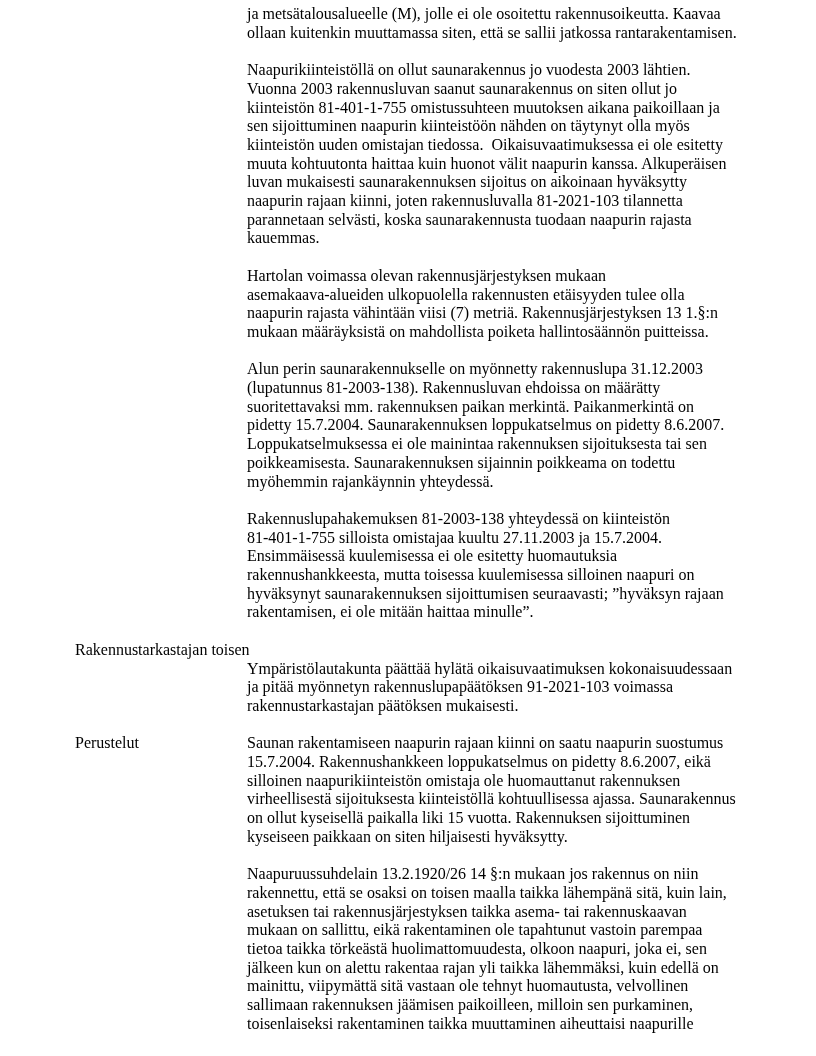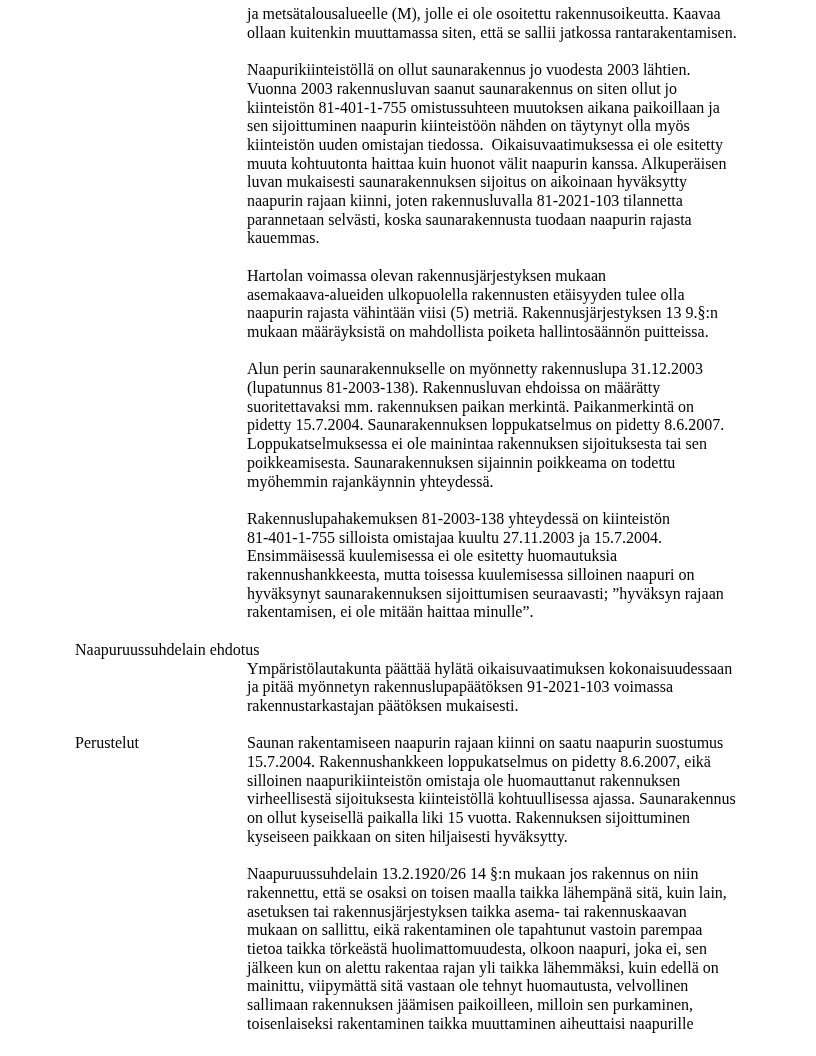--- a/index.html
+++ b/index.html
@@ -55,40 +55,40 @@
 kiinteistön 81-401-1-755 omistussuhteen muutoksen aikana paikoillaan ja
 sen sijoittuminen naapurin kiinteistöön nähden on täytynyt olla myös
 kiinteistön uuden omistajan tiedossa.  Oikaisuvaatimuksessa ei ole esitetty
 muuta kohtuutonta haittaa kuin huonot välit naapurin kanssa. Alkuperäisen
 luvan mukaisesti saunarakennuksen sijoitus on aikoinaan hyväksytty
 naapurin rajaan kiinni, joten rakennusluvalla 81-2021-103 tilannetta
 parannetaan selvästi, koska saunarakennusta tuodaan naapurin rajasta
 kauemmas.</p>
       <p class="para">Hartolan voimassa olevan rakennusjärjestyksen mukaan
 asemakaava-alueiden ulkopuolella rakennusten etäisyyden tulee olla
-naapurin rajasta vähintään viisi (5) metriä. Rakennusjärjestyksen 13 9.§:n
+naapurin rajasta vähintään viisi (7) metriä. Rakennusjärjestyksen 13 1.§:n
 mukaan määräyksistä on mahdollista poiketa hallintosäännön puitteissa.</p>
       <p class="para">Alun perin saunarakennukselle on myönnetty rakennuslupa 31.12.2003
 (lupatunnus 81-2003-138). Rakennusluvan ehdoissa on määrätty
 suoritettavaksi mm. rakennuksen paikan merkintä. Paikanmerkintä on
 pidetty 15.7.2004. Saunarakennuksen loppukatselmus on pidetty 8.6.2007.
 Loppukatselmuksessa ei ole mainintaa rakennuksen sijoituksesta tai sen
 poikkeamisesta. Saunarakennuksen sijainnin poikkeama on todettu
 myöhemmin rajankäynnin yhteydessä.</p>
       <p class="para">Rakennuslupahakemuksen 81-2003-138 yhteydessä on kiinteistön
 81-401-1-755 silloista omistajaa kuultu 27.11.2003 ja 15.7.2004.
 Ensimmäisessä kuulemisessa ei ole esitetty huomautuksia
 rakennushankkeesta, mutta toisessa kuulemisessa silloinen naapuri on
 hyväksynyt saunarakennuksen sijoittumisen seuraavasti; ”hyväksyn rajaan
 rakentamisen, ei ole mitään haittaa minulle”.</p>
     </div>
   </section>
 
   <section class="doc-section own-line">
-    <div class="sec-label">Naapuruussuhdelain ehdotus</div>
+    <div class="sec-label">Rakennustarkastajan toisen</div>
     <div class="sec-body">
       <p class="para">Ympäristölautakunta päättää hylätä oikaisuvaatimuksen kokonaisuudessaan
 ja pitää myönnetyn rakennuslupapäätöksen 91-2021-103 voimassa
 rakennustarkastajan päätöksen mukaisesti.</p>
     </div>
   </section>
 
   <section class="doc-section">
     <div class="sec-label">Perustelut</div>
     <div class="sec-body">

